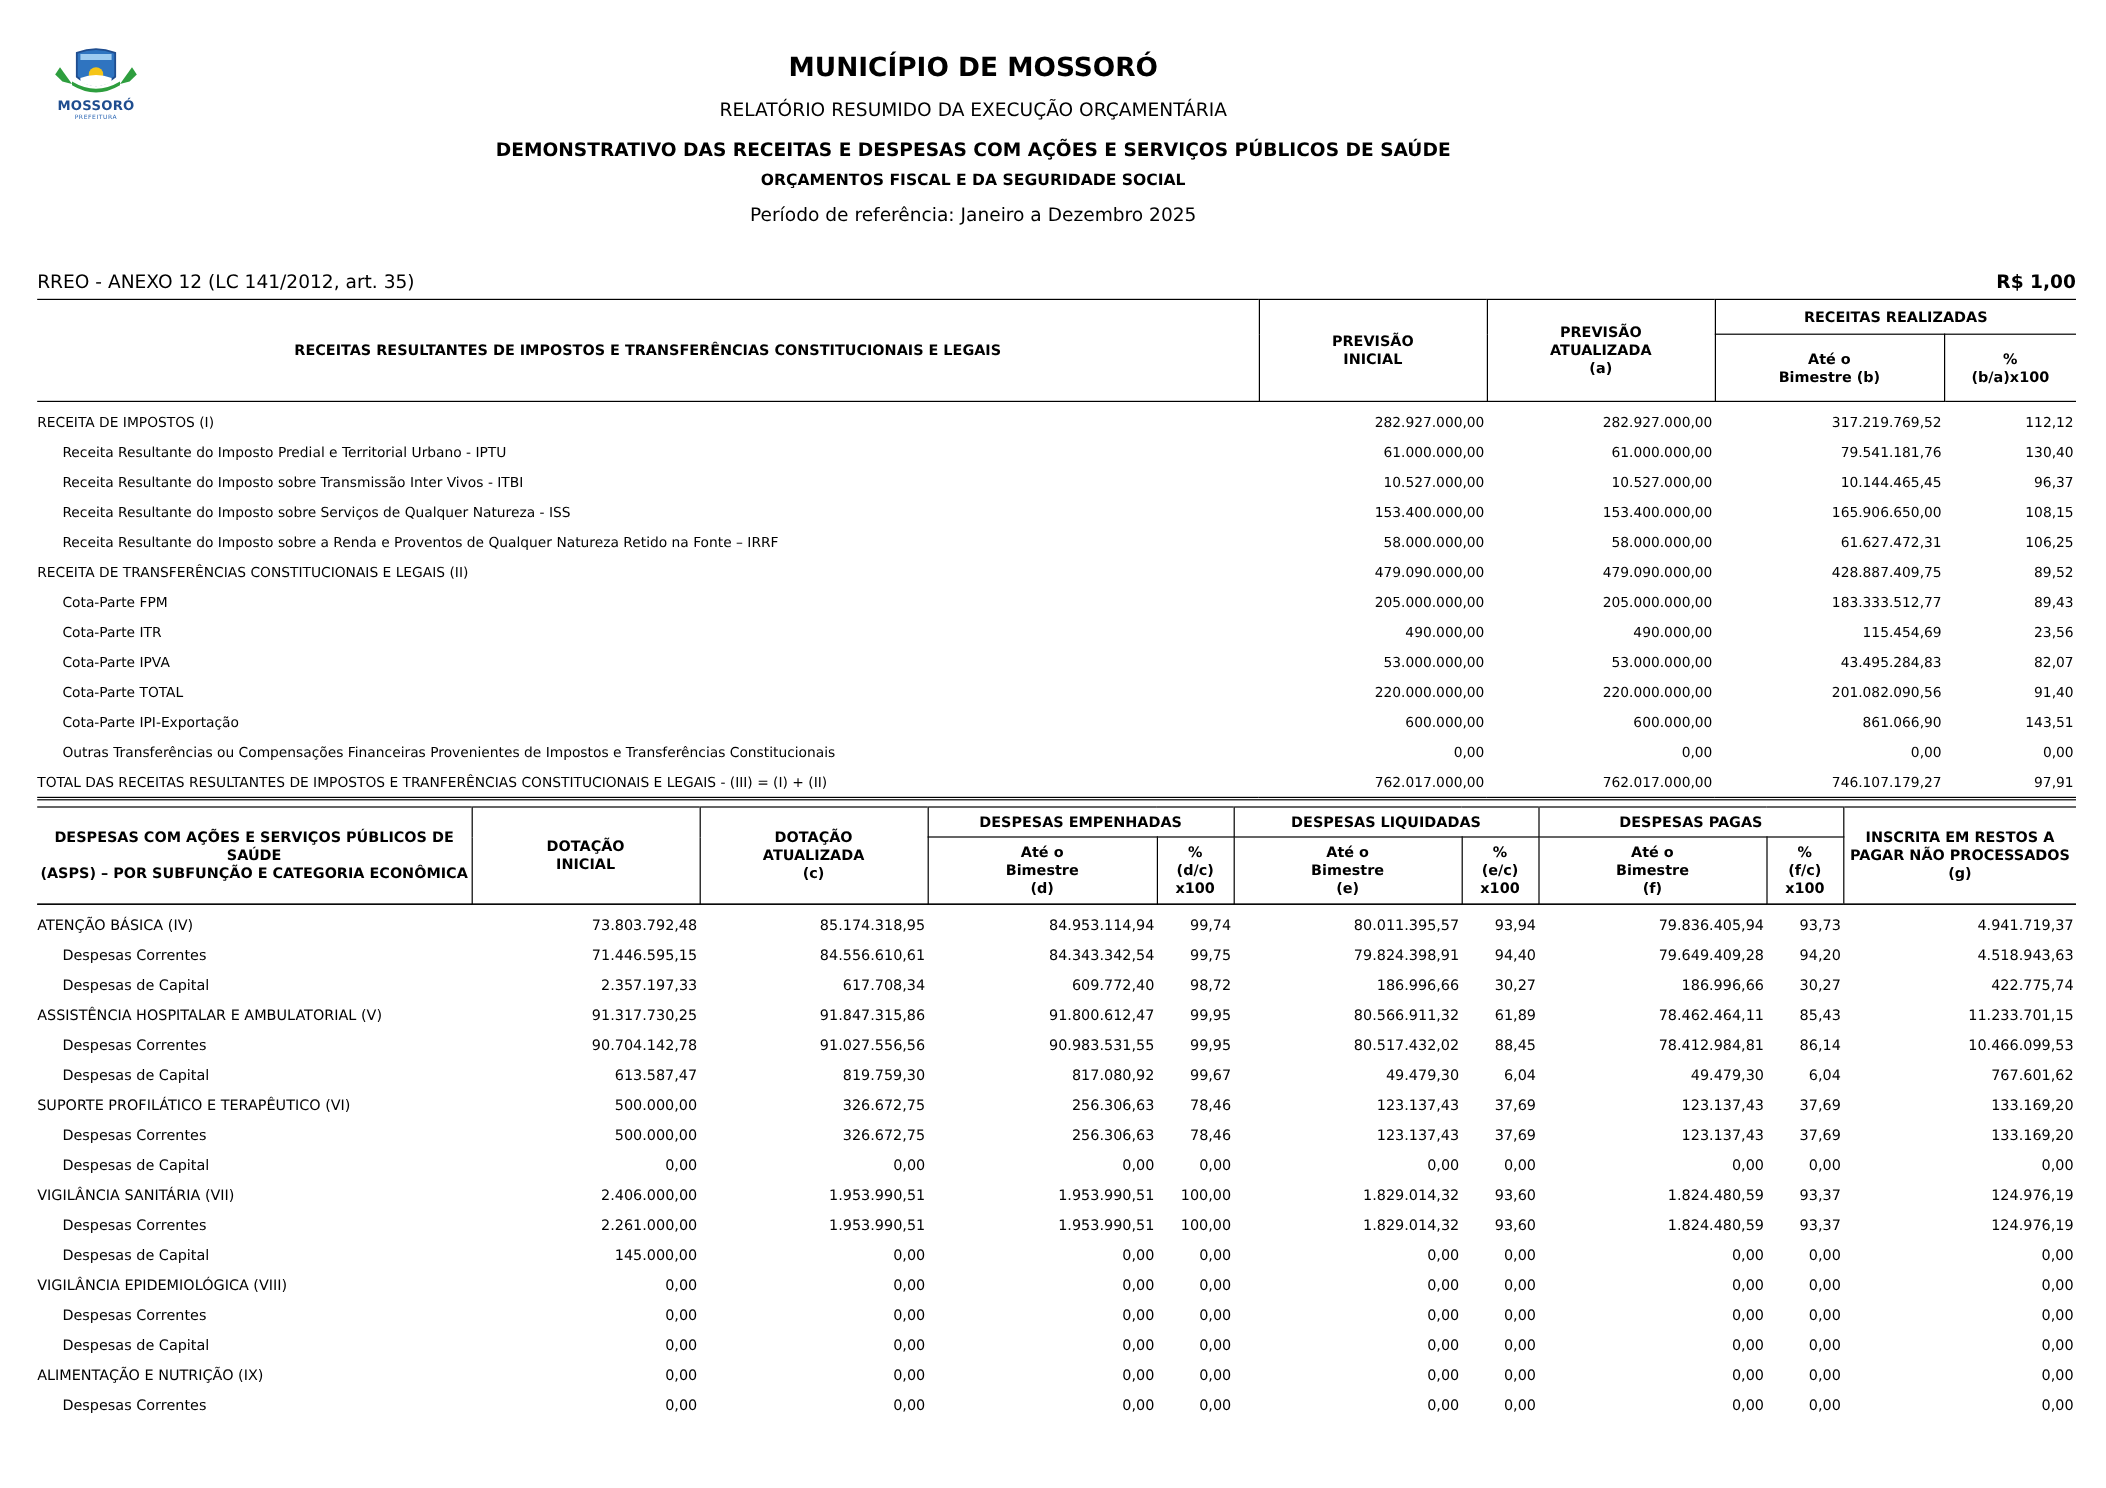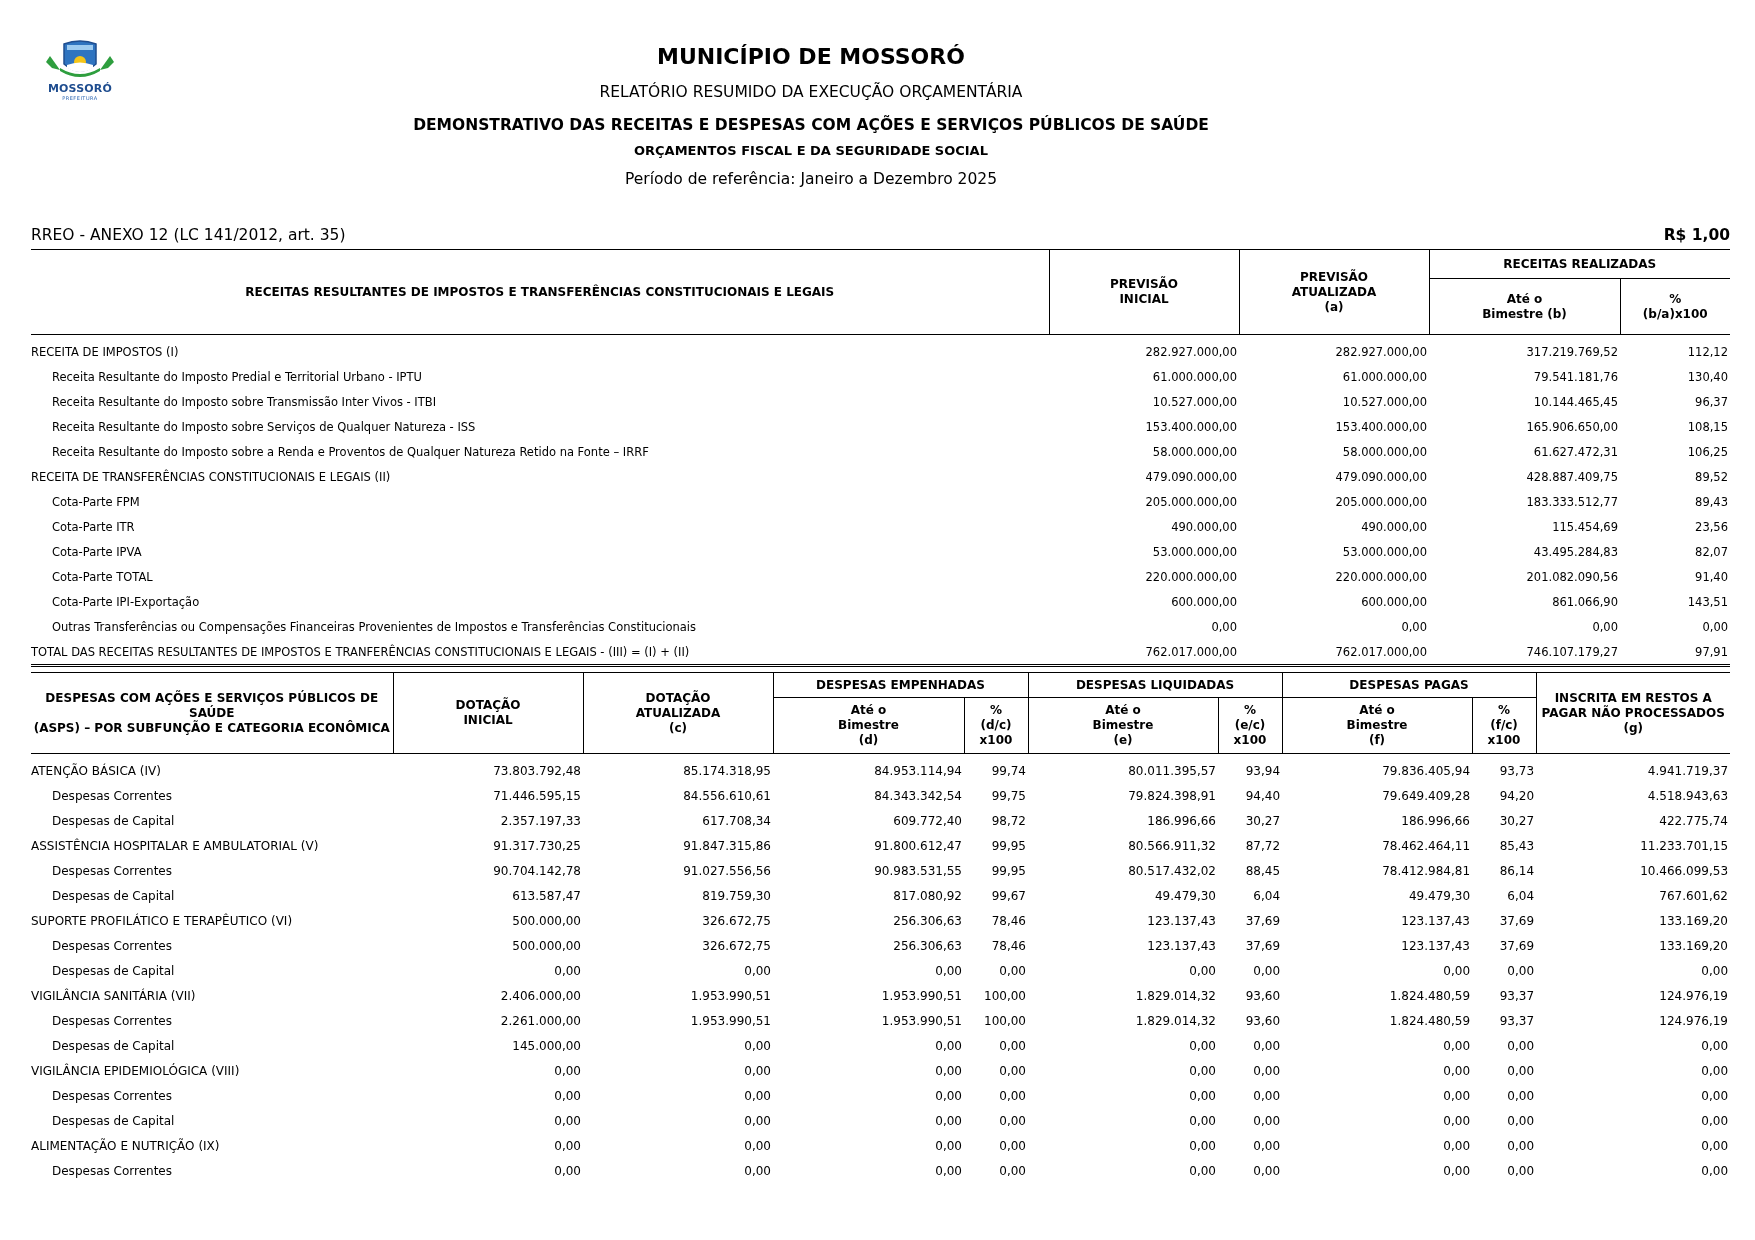--- a/index.html
+++ b/index.html
@@ -303,21 +303,21 @@
         <td class="num">30,27</td>
         <td class="num">422.775,74</td>
       </tr>
       <tr>
         <td class="lbl">ASSISTÊNCIA HOSPITALAR E AMBULATORIAL (V)</td>
         <td class="num">91.317.730,25</td>
         <td class="num">91.847.315,86</td>
         <td class="num">91.800.612,47</td>
         <td class="num">99,95</td>
         <td class="num">80.566.911,32</td>
-        <td class="num">87,72</td>
+        <td class="num">61,89</td>
         <td class="num">78.462.464,11</td>
         <td class="num">85,43</td>
         <td class="num">11.233.701,15</td>
       </tr>
       <tr>
         <td class="lbl ind">Despesas Correntes</td>
         <td class="num">90.704.142,78</td>
         <td class="num">91.027.556,56</td>
         <td class="num">90.983.531,55</td>
         <td class="num">99,95</td>

